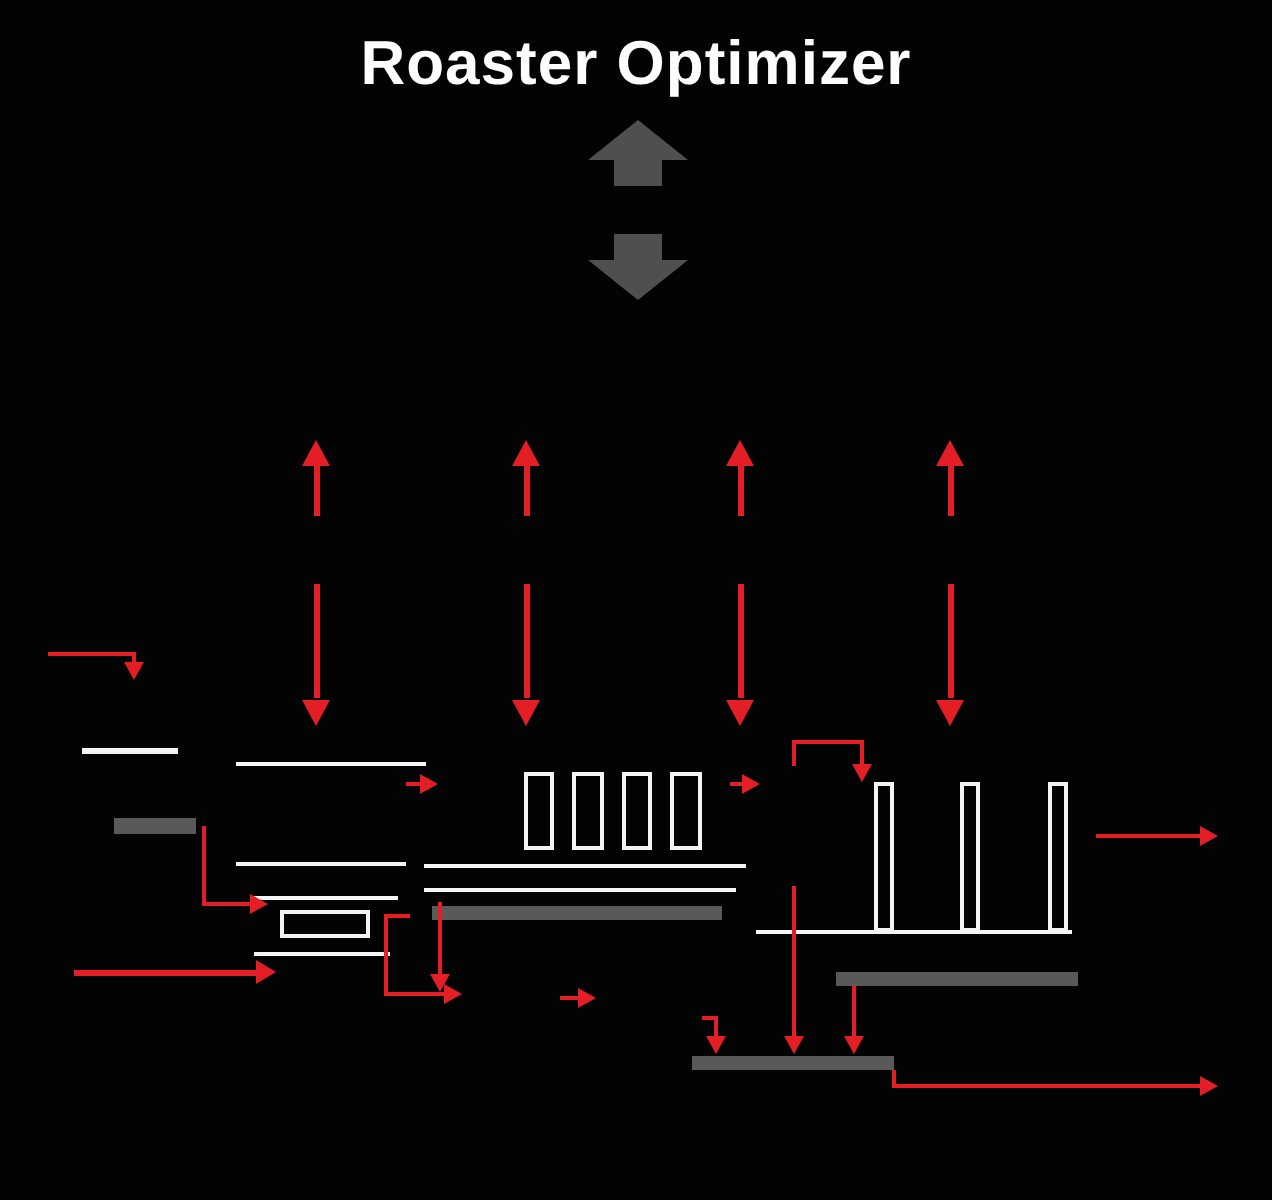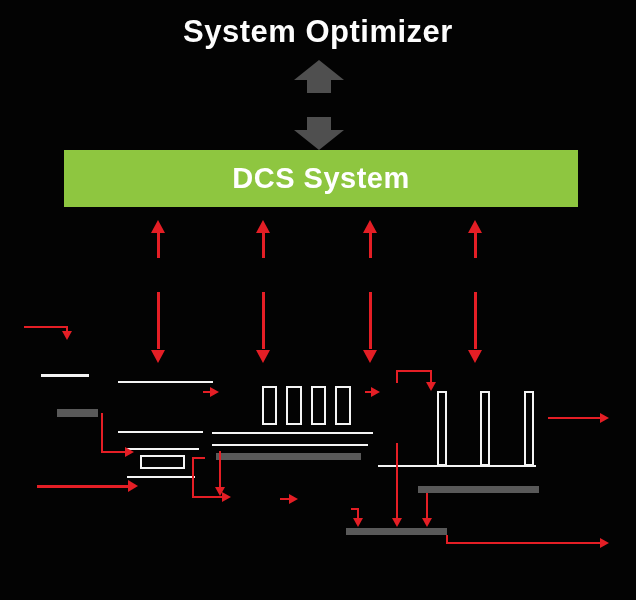--- a/index.html
+++ b/index.html
@@ -22,30 +22,27 @@
   .wrect{background:transparent;border:2px solid #f4f4f4;box-sizing:border-box;}
   .gbar{background:#595959;}
   .rseg{background:#e41e25;}
   .tri{position:absolute;width:0;height:0;}
 </style>
 </head>
 <body>
 
 <div class="canvas" style="background: rgb(3, 3, 3);">
 
-  <div class="page-title">System Optimizer</div>
+  <div class="page-title">Roaster Optimizer</div>
 
   <svg class="link-arrow" width="50" height="90" viewBox="0 0 50 90">
     <polygon points="25,0 50,20 37,20 37,33 13,33 13,20 0,20" fill="#4f4f4f"></polygon>
     <polygon points="13,57 37,57 37,70 50,70 25,90 0,70 13,70" fill="#4f4f4f"></polygon>
   </svg>
 
-  <div class="dcs-bar" style="background: rgb(142, 198, 64);">
-    <span>DCS System</span>
-  </div>
 
   <div id="io-arrows">
       <div class="tri" style="border-left: 7.5px solid transparent; border-right: 7.5px solid transparent; border-bottom: 13px solid rgb(228, 30, 37); left: 150.5px; top: 220px;"></div>
       <div class="abs rseg" style="left: 156.5px; top: 229px; width: 3px; height: 29px;"></div>
       <div class="abs rseg" style="left: 156.5px; top: 292px; width: 3px; height: 57px;"></div>
       <div class="tri" style="border-left: 7.5px solid transparent; border-right: 7.5px solid transparent; border-top: 13px solid rgb(228, 30, 37); left: 150.5px; top: 350px;"></div>
       <div class="tri" style="border-left: 7.5px solid transparent; border-right: 7.5px solid transparent; border-bottom: 13px solid rgb(228, 30, 37); left: 255.5px; top: 220px;"></div>
       <div class="abs rseg" style="left: 261.5px; top: 229px; width: 3px; height: 29px;"></div>
       <div class="abs rseg" style="left: 261.5px; top: 292px; width: 3px; height: 57px;"></div>
       <div class="tri" style="border-left: 7.5px solid transparent; border-right: 7.5px solid transparent; border-top: 13px solid rgb(228, 30, 37); left: 255.5px; top: 350px;"></div>

